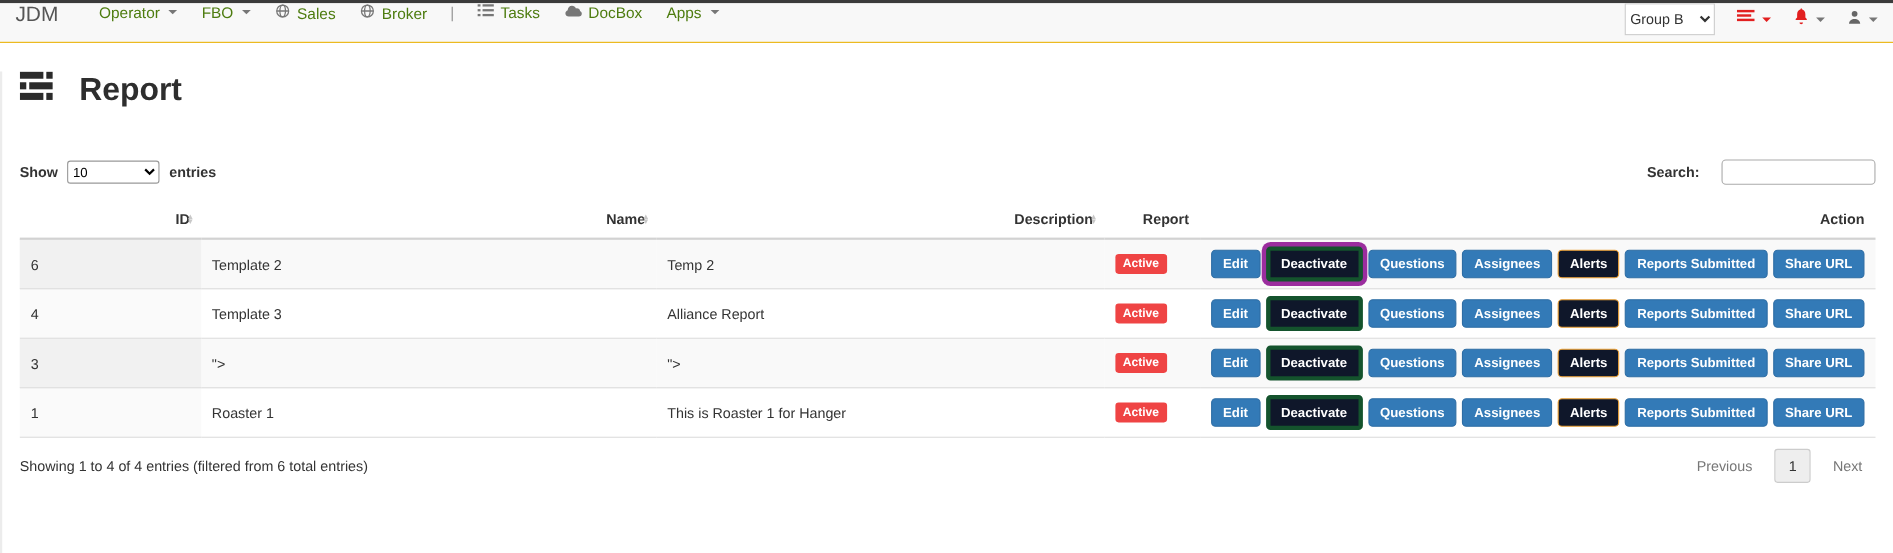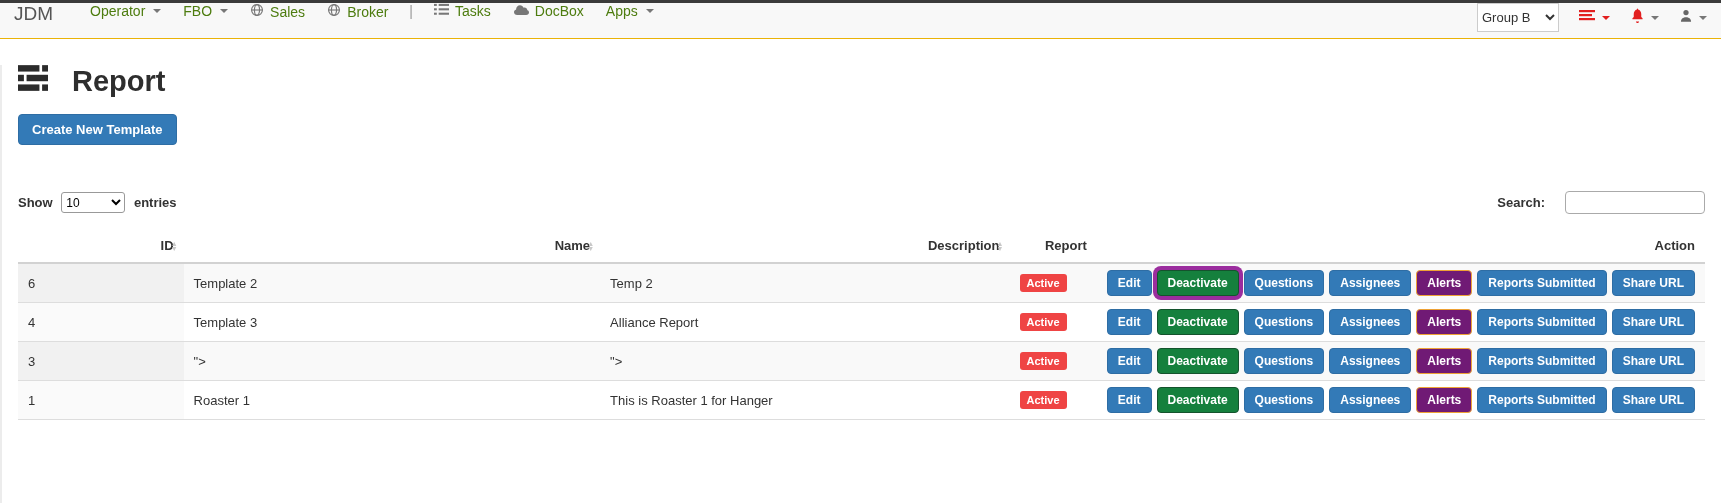--- a/index.html
+++ b/index.html
@@ -24,28 +24,28 @@
   .icon-dd { display:flex; align-items:center; gap:4px; cursor:pointer; }
 
   
   .page { padding:0 16px; border-left:2px solid #ececec; min-height:463px; }
   .page-title { display:flex; align-items:center; gap:24px; margin-top:26px;
     font-size:29px; font-weight:bold; color:#2e2e2e; }
   .page-subtitle { margin-top:16px; font-size:18px; font-weight:bold; color:#2e2e2e; }
   .btn { display:inline-block; border-radius:4px; color:#fff; font-weight:bold;
     text-align:center; cursor:pointer; font-family:"Liberation Sans",sans-serif; }
   .btn-primary { background:#337ab7; border:1px solid #2e6da4; }
-  .btn-danger  { background:#15803d; border:1px solid #14532d; }
-  .btn-warning { background:#701a75; border:1px solid #eea236; }
+  .btn-danger  { background:#0f172a; border:4px solid #14532d; }
+  .btn-warning { background:#0f172a; border:1px solid #eea236; }
   .create-btn { margin-top:16px; font-size:13px; padding:7px 13px; }
 
   
   .controls { margin-top:46px; display:flex; justify-content:space-between;
     align-items:center; font-size:13px; font-weight:bold; }
-  .length-select { margin:0 5px; width:64px; height:21px; font-size:12px;
+  .length-select { margin:0 5px; width:84px; height:21px; font-size:12px;
     border:1px solid #999; border-radius:3px; background:#fff;
     font-family:"Liberation Sans",sans-serif; }
   .search-box { display:flex; align-items:center; gap:20px; }
   .search-input { width:140px; height:23px; border:1px solid #aaa; border-radius:4px;
     padding:0 5px; font-size:13px; }
 
   
   table { width:100%; border-collapse:collapse; margin-top:15px; font-size:13px; }
   th { text-align:right; padding:9px 10px; border-bottom:2px solid #d2d2d2;
     font-weight:bold; position:relative; }
@@ -165,21 +165,20 @@
           <rect x="22.5" y="0" width="5.5" height="6"></rect>
           <rect x="0" y="9" width="5.5" height="6"></rect>
           <rect x="8" y="9" width="20" height="6"></rect>
           <rect x="0" y="18" width="20" height="6"></rect>
           <rect x="22.5" y="18" width="5.5" height="6"></rect>
         </svg></span>
     <span>Report</span>
   </div>
 
 
-  <button class="btn btn-primary create-btn">Create New Template</button>
 
   <div class="controls">
     <div class="length-control">
       <span>Show</span>
       <select class="length-select">
         <option>10</option>
       </select>
       <span>entries</span>
     </div>
     <div class="search-box">
@@ -285,14 +284,22 @@
               <button class="btn btn-primary">Assignees</button>
               <button class="btn btn-warning">Alerts</button>
               <button class="btn btn-primary">Reports Submitted</button>
               <button class="btn btn-primary">Share URL</button>
             </div>
           </td>
   </tr>
       </tbody>
   </table>
 
+  <div class="table-footer">
+    <span>Showing 1 to 4 of 4 entries (filtered from 6 total entries)</span>
+    <div class="pagination">
+      <span class="page-link">Previous</span>
+      <span class="page-current">1</span>
+      <span class="page-link">Next</span>
+    </div>
+  </div>
 
 </div>
 
 </body></html>

